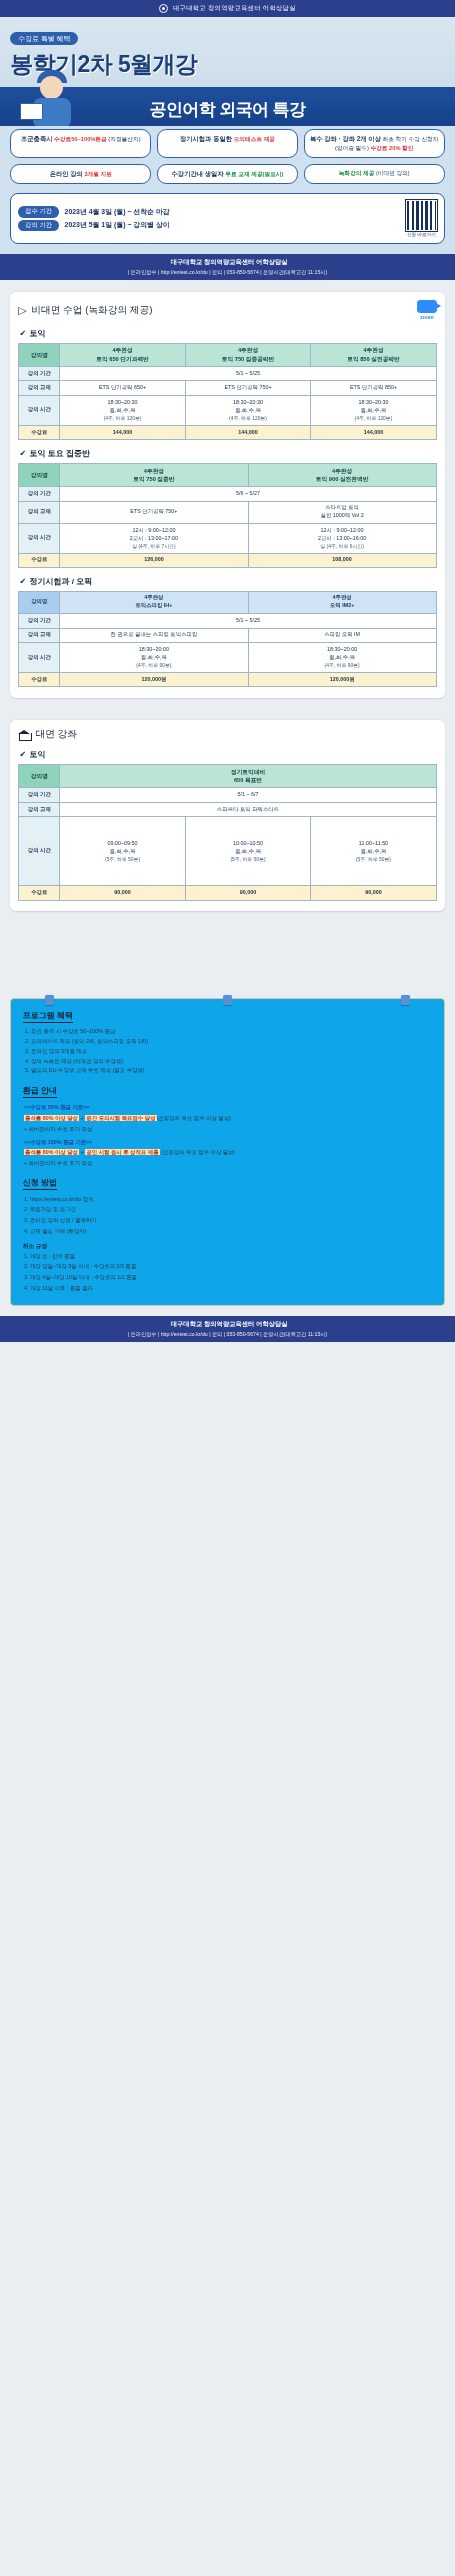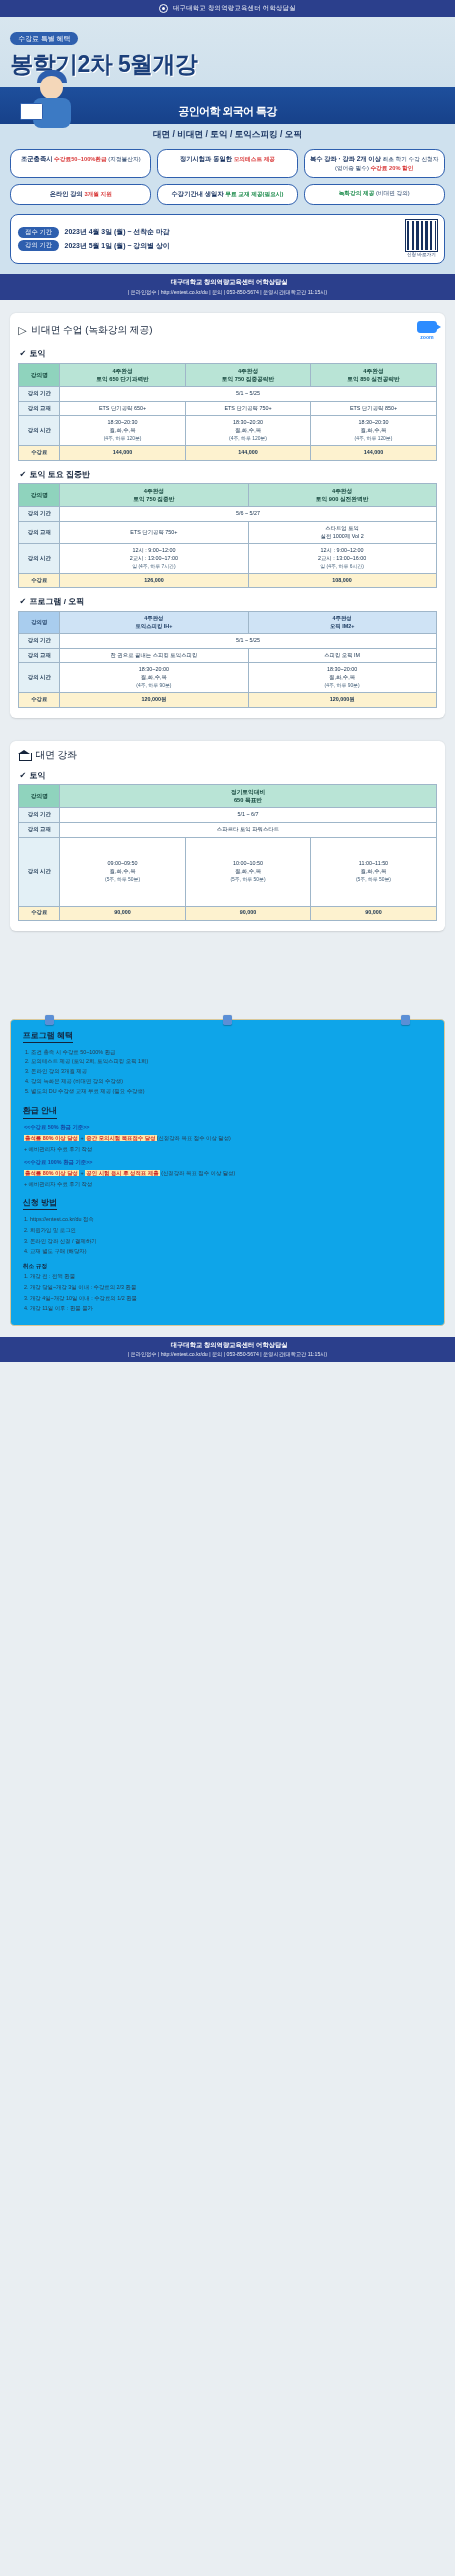--- a/index.html
+++ b/index.html
@@ -54,21 +54,21 @@
     background: linear-gradient(180deg,#1e4f9c 0%, #17418a 100%);
     padding:8px 0 5.7px 0;
     text-align:center;
     position:relative;
   }
   .hero-band .l1 {
     color:#ffffff;font-size:17px;font-weight:bold;letter-spacing:-0.6px;
   }
   .hero-band .l1 .y { color:#ffe24a; }
   .hero-band .l2 {
-    color:#ffffff;font-size:11px;font-weight:bold;letter-spacing:-0.6px;margin-top:9px;
+    color:#ffffff;font-size:17px;font-weight:bold;letter-spacing:-0.6px;margin-top:3px;
   }
   .hero-sub {
     text-align:center;
     padding:4.6px 0 5.7px 0;
     font-size:8.6px;
     font-weight:bold;
     color:#16305e;
     background:#cfe1ee;
   }
   .hero-chip{
@@ -252,21 +252,20 @@
   </div>
 
   <div class="hero">
     <div class="hero-chip">수강료 특별 혜택</div>
     <div class="hero-title">봉학기2차 5월개강</div>
 
     <div class="hero-band">
       <div class="l2">공인어학 외국어 특강</div>
     </div>
 
-    <div class="hero-sub">대면 / 비대면 / 토익 / 토익스피킹 / 오픽</div>
 
     <div class="hero-figure">
       <div class="cap"></div>
         <div class="head"></div>
         <div class="body"></div>
         <div class="board"></div>
     </div>
   </div>
 
   <div class="info-wrap">
@@ -417,21 +416,21 @@
         <tr>
           <th class="fee-lbl">수강료</th>
           <td class="fee">126,000</td>
           <td class="fee">108,000</td>
         </tr>
       </tbody>
         </table>
 
       <div class="sub-head">
         <span class="chk">✔</span>
-        <span>프로그램 / 오픽</span>
+        <span>정기시험과 / 오픽</span>
       </div>
       <table class="t">
         <colgroup>
             <col style="width:41px">
             <col>
             <col>
           </colgroup>
         <tbody>
             <tr class="hdr2">
           <th class="first">강의명</th>

